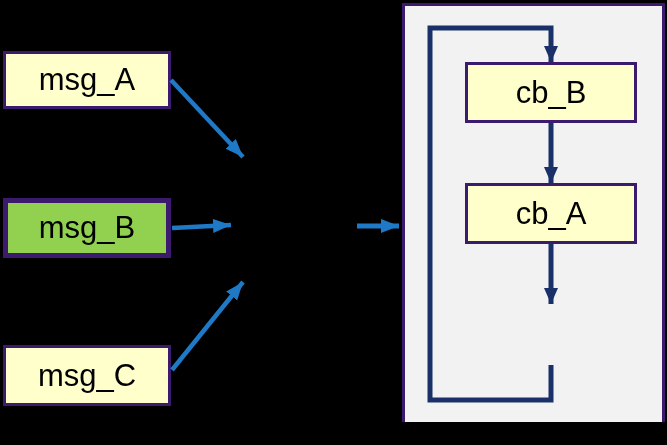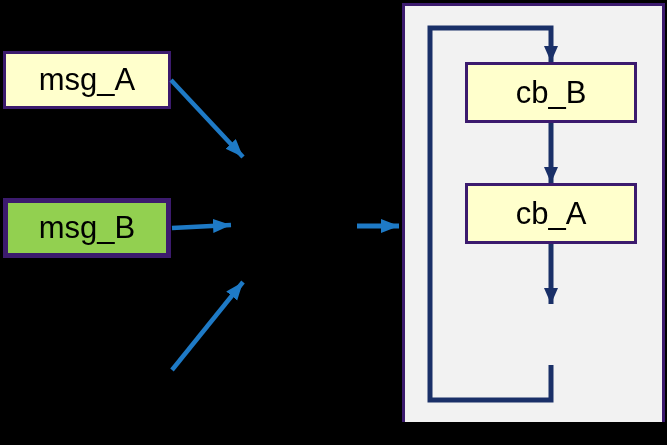--- a/index.html
+++ b/index.html
@@ -67,20 +67,23 @@
 <div id="stage">
 
   <div id="panel"></div>
 
   <div class="node" id="msg-a">
     <span>msg_A</span>
   </div>
   <div class="node green" id="msg-b">
     <span>msg_B</span>
   </div>
+  <div class="node" id="msg-c">
+    <span>msg_C</span>
+  </div>
 
   <div class="node" id="cb-a">
     <span>cb_A</span>
   </div>
   <div class="node" id="cb-b">
     <span>cb_B</span>
   </div>
 
   <svg id="wires" viewBox="0 0 667 445" xmlns="http://www.w3.org/2000/svg">
     <defs>

